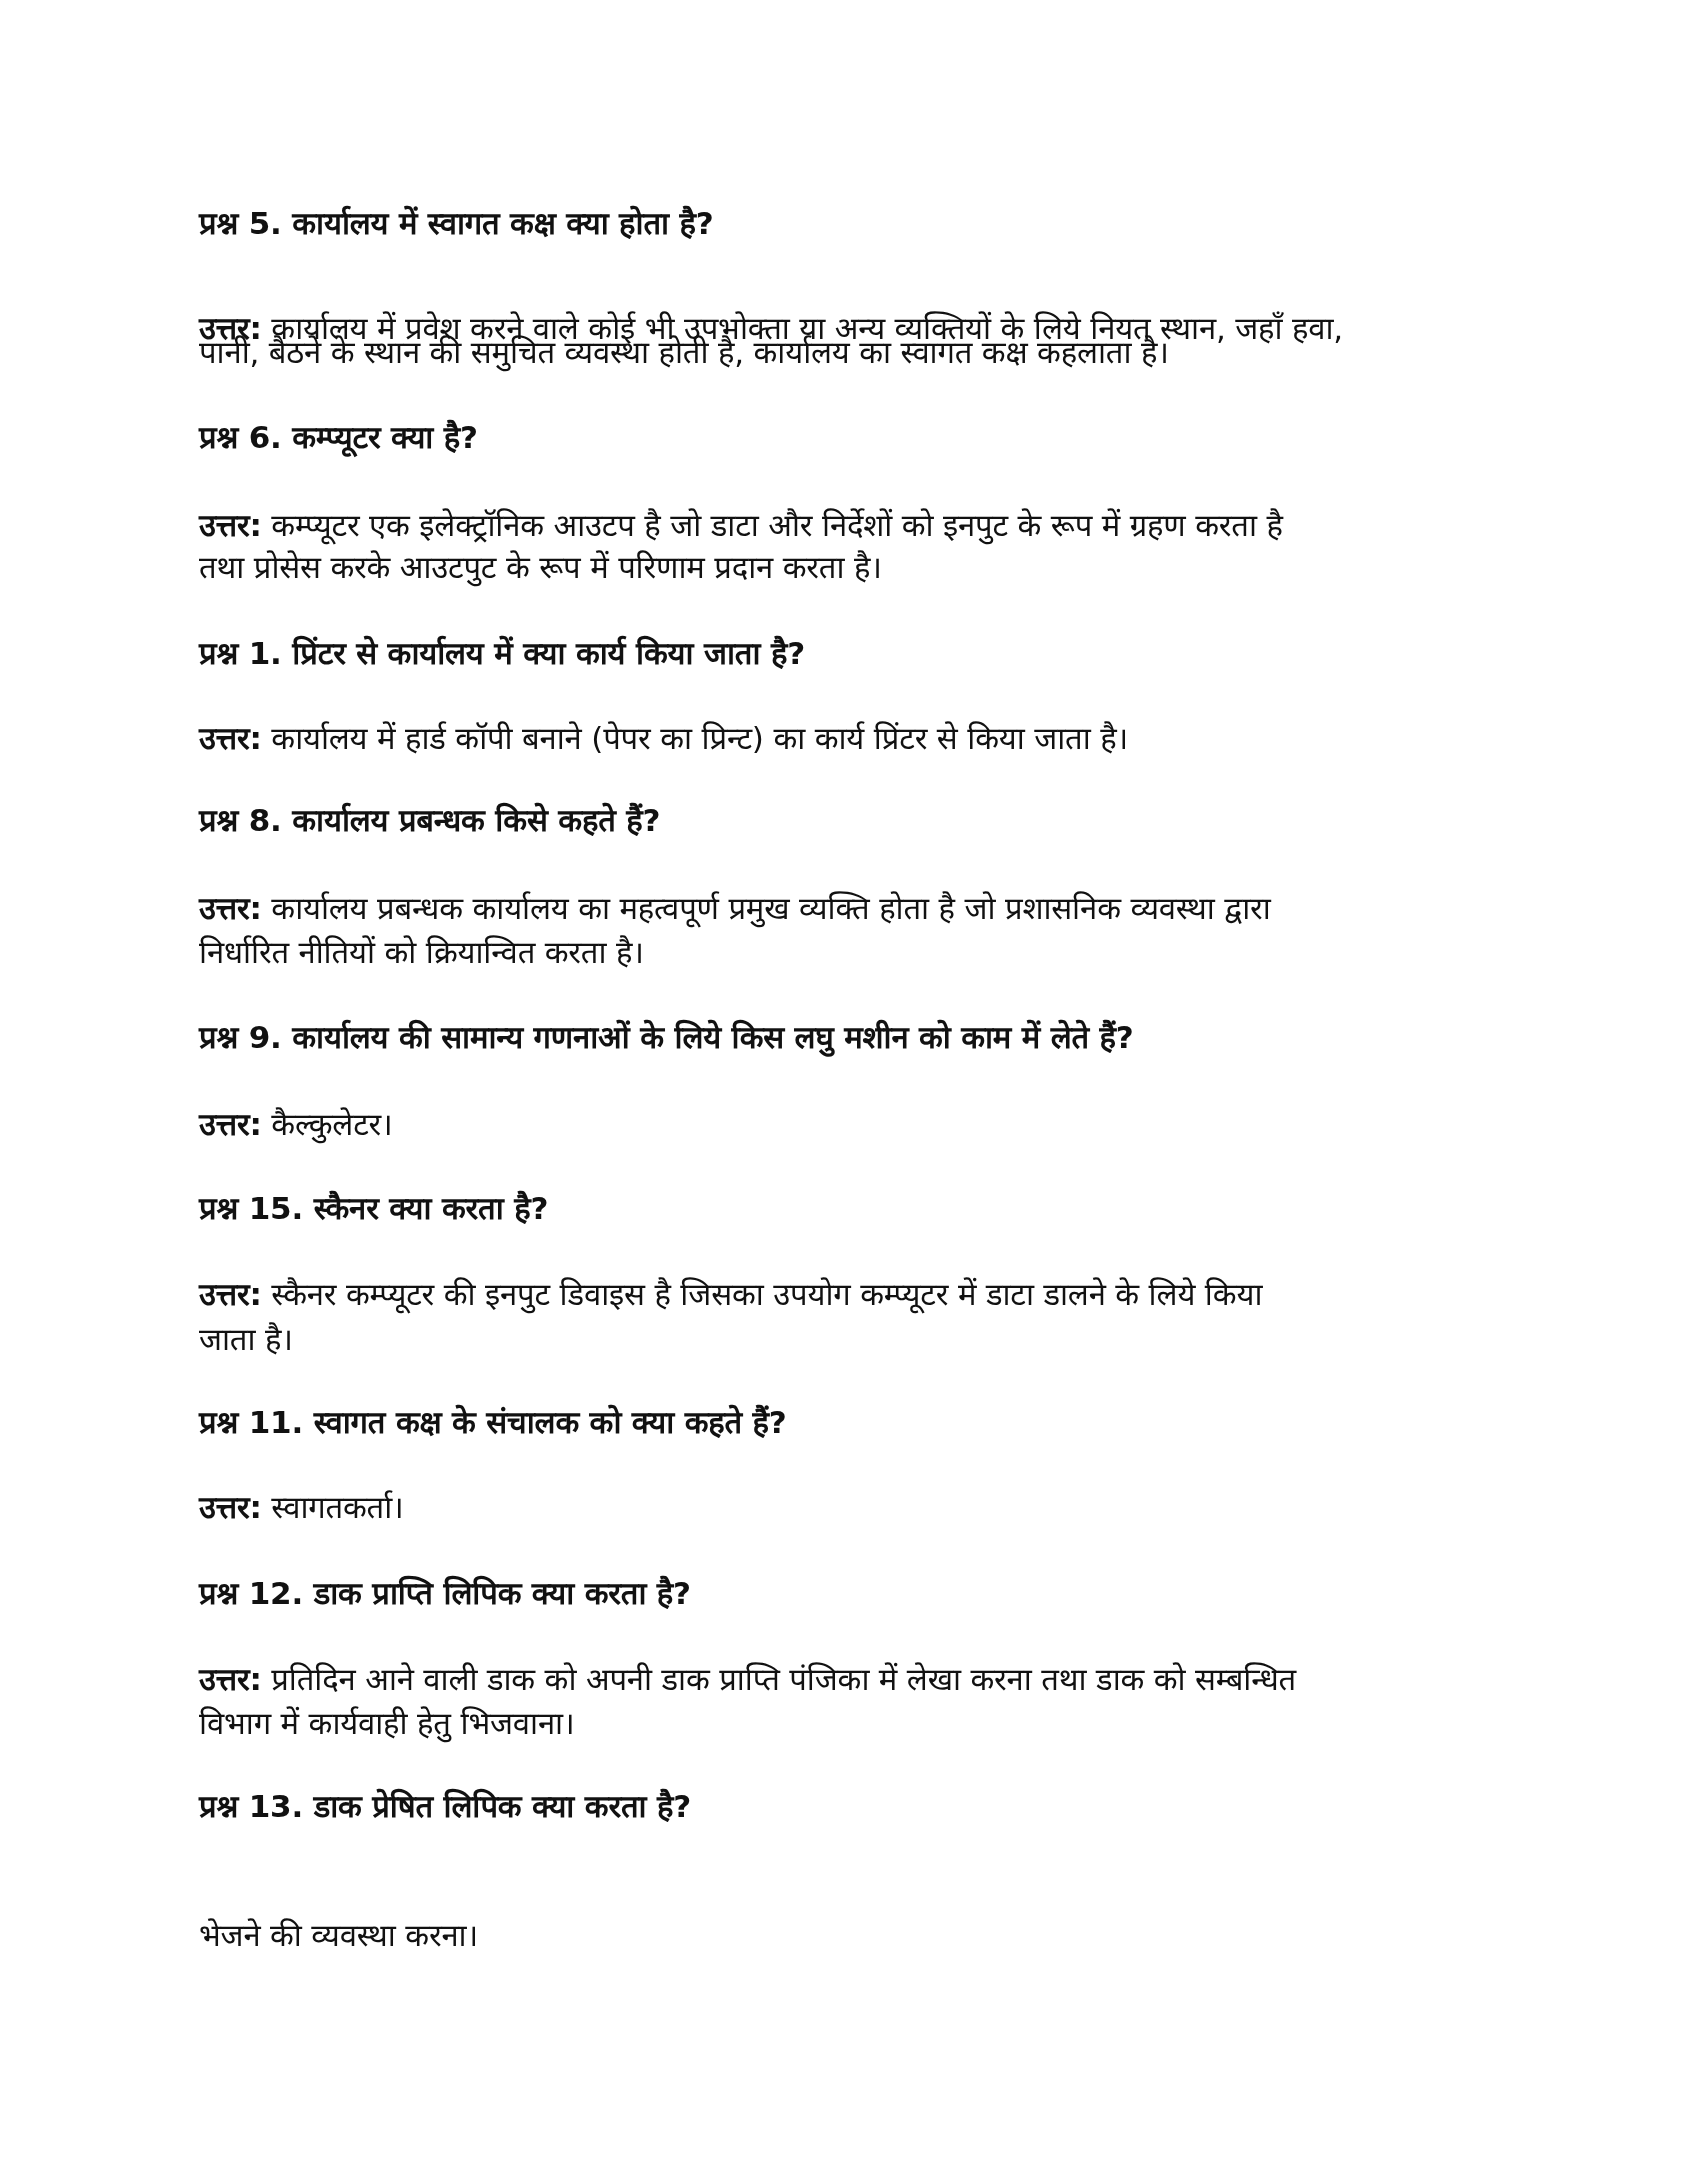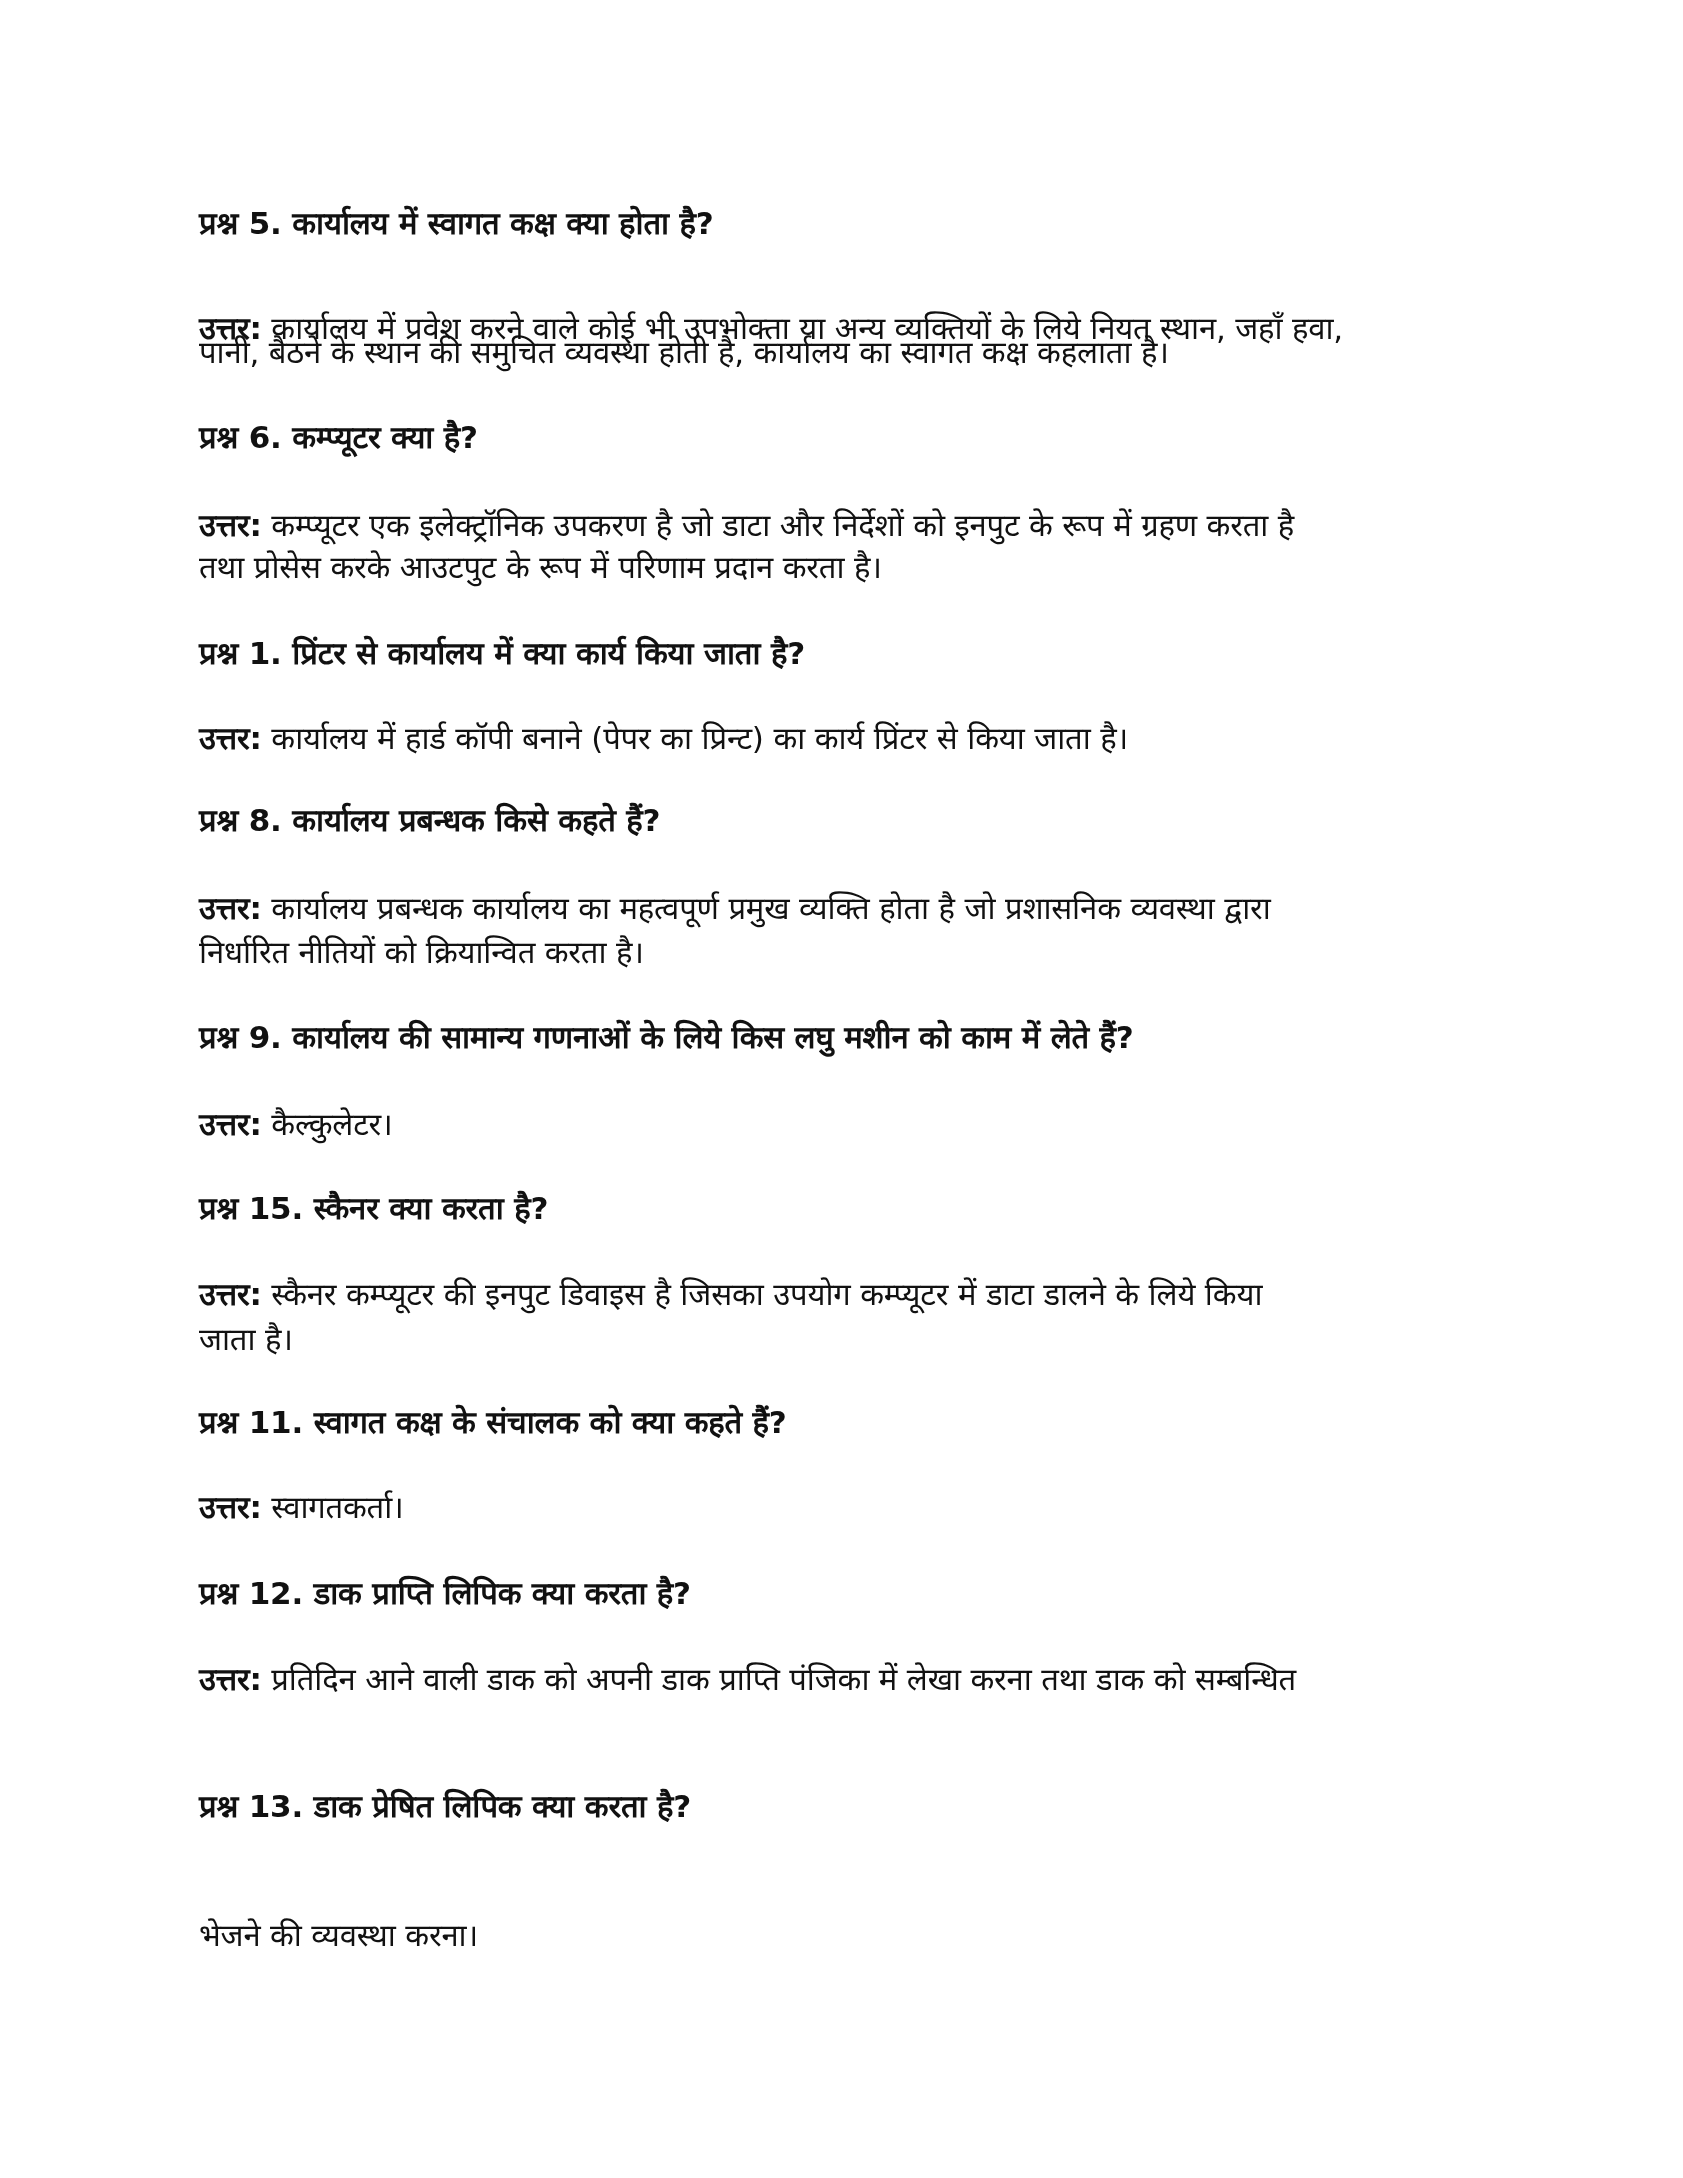--- a/index.html
+++ b/index.html
@@ -14,21 +14,21 @@
 </head>
 <body>
 
 <div class="page">
 
   <div class="line q" style="top:223px">प्रश्न 5. कार्यालय में स्वागत कक्ष क्या होता है?</div>
   <div class="line a" style="top:328px"><span class="lbl">उत्तर:</span> <span>कार्यालय में प्रवेश करने वाले कोई भी उपभोक्ता या अन्य व्यक्तियों के लिये नियत स्थान, जहाँ हवा,</span></div>
   <div class="line a" style="top:352px">पानी, बैठने के स्थान की समुचित व्यवस्था होती है, कार्यालय का स्वागत कक्ष कहलाता है।</div>
 
   <div class="line q" style="top:437px">प्रश्न 6. कम्प्यूटर क्या है?</div>
-  <div class="line a" style="top:525px"><span class="lbl">उत्तर:</span> <span>कम्प्यूटर एक इलेक्ट्रॉनिक उपकरण है जो डाटा और निर्देशों को इनपुट के रूप में ग्रहण करता है</span></div>
+  <div class="line a" style="top:525px"><span class="lbl">उत्तर:</span> <span>कम्प्यूटर एक इलेक्ट्रॉनिक आउटप है जो डाटा और निर्देशों को इनपुट के रूप में ग्रहण करता है</span></div>
   <div class="line a" style="top:567px">तथा प्रोसेस करके आउटपुट के रूप में परिणाम प्रदान करता है।</div>
 
   <div class="line q" style="top:653px">प्रश्न 1. प्रिंटर से कार्यालय में क्या कार्य किया जाता है?</div>
   <div class="line a" style="top:738px"><span class="lbl">उत्तर:</span> <span>कार्यालय में हार्ड कॉपी बनाने (पेपर का प्रिन्ट) का कार्य प्रिंटर से किया जाता है।</span></div>
 
   <div class="line q" style="top:820px">प्रश्न 8. कार्यालय प्रबन्धक किसे कहते हैं?</div>
   <div class="line a" style="top:952px">निर्धारित नीतियों को क्रियान्वित करता है।</div>
   <div class="line a" style="top:908px"><span class="lbl">उत्तर:</span> <span>कार्यालय प्रबन्धक कार्यालय का महत्वपूर्ण प्रमुख व्यक्ति होता है जो प्रशासनिक व्यवस्था द्वारा</span></div>
 
   <div class="line q" style="top:1037px">प्रश्न 9. कार्यालय की सामान्य गणनाओं के लिये किस लघु मशीन को काम में लेते हैं?</div>
@@ -36,18 +36,19 @@
 
   <div class="line q" style="top:1208px">प्रश्न 15. स्कैनर क्या करता है?</div>
   <div class="line a" style="top:1294px"><span class="lbl">उत्तर:</span> <span>स्कैनर कम्प्यूटर की इनपुट डिवाइस है जिसका उपयोग कम्प्यूटर में डाटा डालने के लिये किया</span></div>
   <div class="line a" style="top:1339px">जाता है।</div>
 
   <div class="line q" style="top:1422px">प्रश्न 11. स्वागत कक्ष के संचालक को क्या कहते हैं?</div>
   <div class="line a" style="top:1507px"><span class="lbl">उत्तर:</span> <span>स्वागतकर्ता।</span></div>
 
   <div class="line q" style="top:1593px">प्रश्न 12. डाक प्राप्ति लिपिक क्या करता है?</div>
   <div class="line a" style="top:1679px"><span class="lbl">उत्तर:</span> <span>प्रतिदिन आने वाली डाक को अपनी डाक प्राप्ति पंजिका में लेखा करना तथा डाक को सम्बन्धित</span></div>
+  <div class="line a" style="top:1723px">विभाग में कार्यवाही हेतु भिजवाना।</div>
 
   <div class="line q" style="top:1806px">प्रश्न 13. डाक प्रेषित लिपिक क्या करता है?</div>
   <div class="line a" style="top:1935px">भेजने की व्यवस्था करना।</div>
 
 </div>
 
 
 </body></html>

